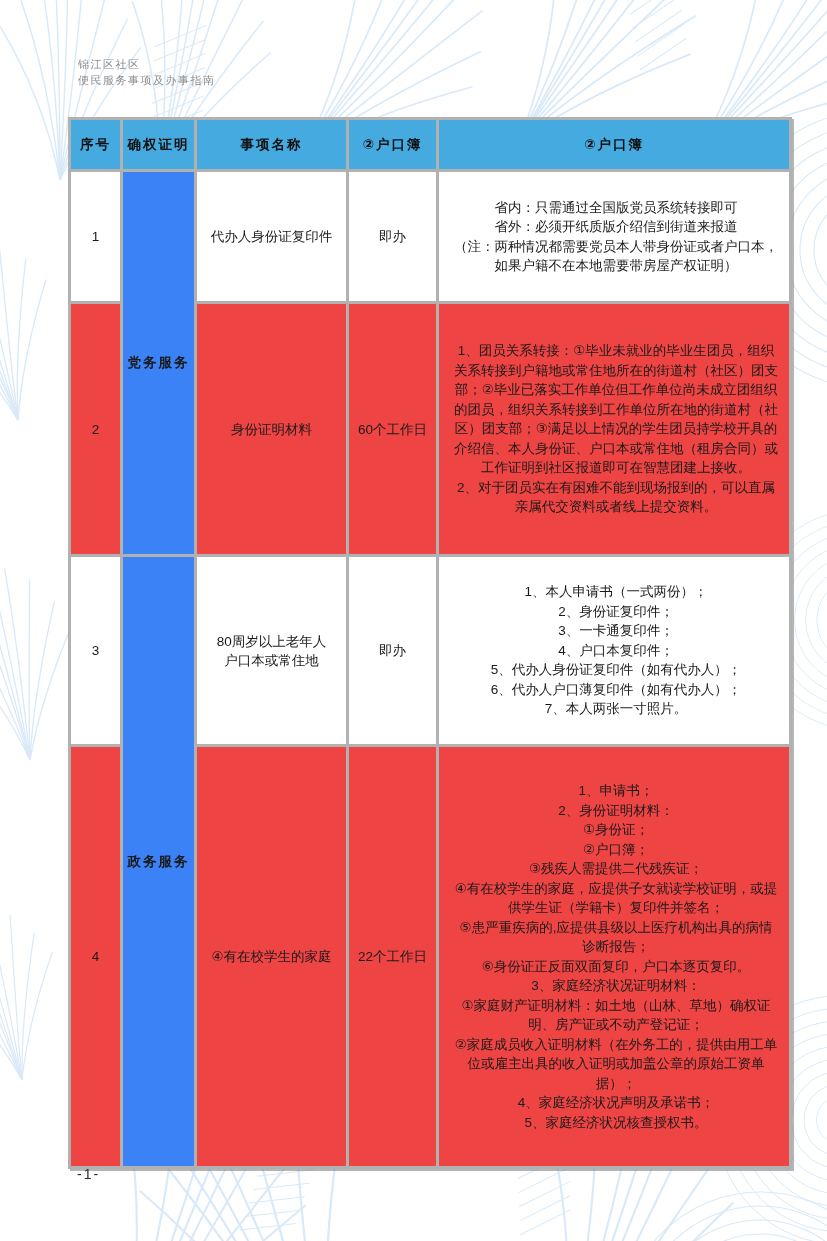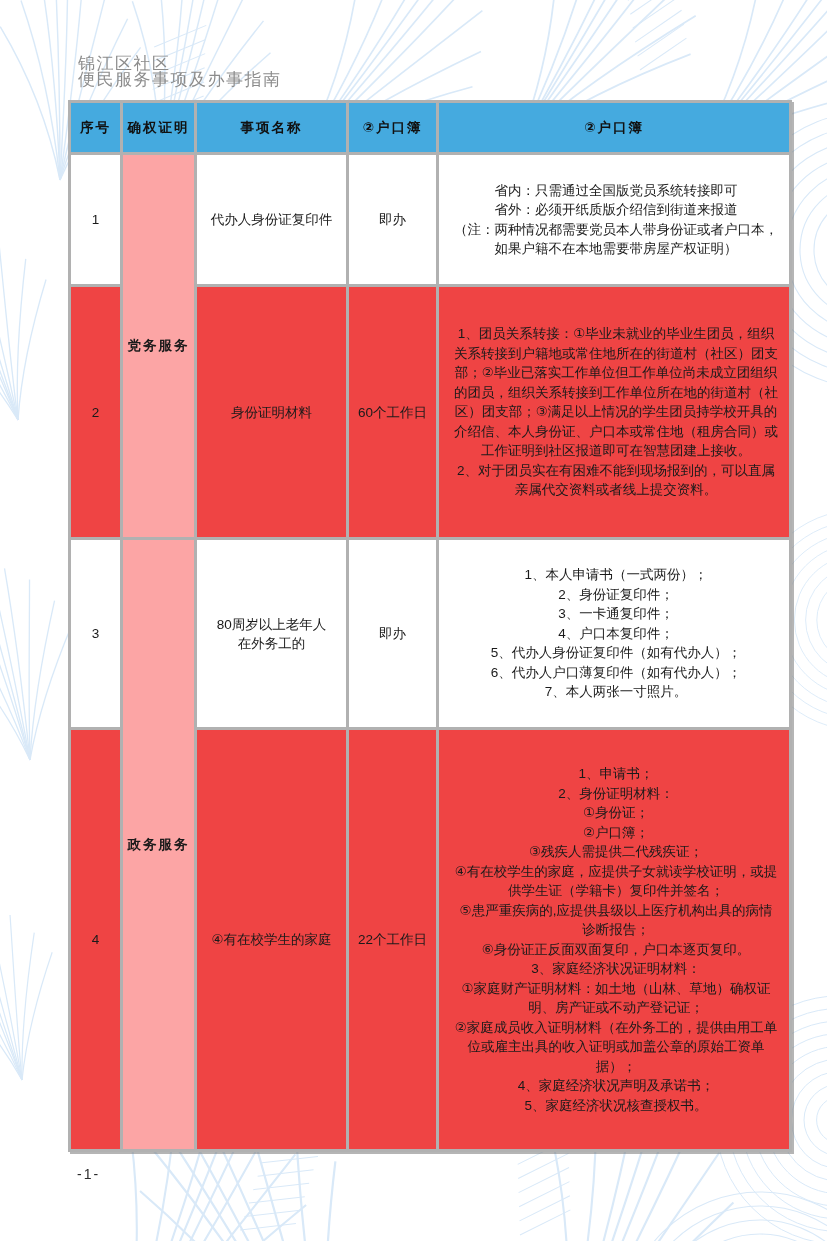--- a/index.html
+++ b/index.html
@@ -10,47 +10,47 @@
     background: #ffffff;
     font-family: "Liberation Sans", "DejaVu Sans", sans-serif;
     color: #1a1a1a;
   }
   #bg-pattern {
     position: absolute; left: 0; top: 0; width: 827px; height: 1241px;
     pointer-events: none;
   }
   .doc-title {
     position: absolute; left: 78px; top: 56px;
-    font-size: 17px; line-height: 16px;
+    font-size: 11px; line-height: 16px;
     color: #8c8c8c; letter-spacing: 1.5px;
     white-space: pre-line;
   }
   table.svc {
-    position: absolute; left: 68px; top: 100px;
+    position: absolute; left: 68px; top: 117px;
     width: 724px;
     border-collapse: collapse;
     table-layout: fixed;
     background: #ffffff;
     box-shadow: 2px 2px 0 rgba(120,120,120,0.55);
   }
   table.svc td, table.svc th {
     border: 3px solid #b1b1b1;
     vertical-align: middle;
     font-size: 13.5px;
   }
   table.svc th {
     background: #45aadf;
     height: 47px;
     font-weight: bold;
     color: #111;
     letter-spacing: 2px;
     text-align: center;
   }
   td.c { text-align: center; white-space: pre-line; line-height: 19px; }
-  td.cat { background: #fca5a5; text-align: center; font-weight: bold; letter-spacing: 2px; }
+  td.cat { background: #3b82f6; text-align: center; font-weight: bold; letter-spacing: 2px; }
   td.mat {
     text-align: center;
     padding: 10px 10px 10px 14px;
     white-space: pre-line;
     line-height: 19.5px;
   }
   tr.r1 { height: 132px; }
   tr.r2 { height: 253px; }
   tr.r3 { height: 190px; }
   tr.r4 { height: 422px; }
@@ -153,21 +153,21 @@
     <td class="c">2</td>
     <td class="c">身份证明材料</td>
     <td class="c">60个工作日</td>
     <td class="mat">1、团员关系转接：①毕业未就业的毕业生团员，组织关系转接到户籍地或常住地所在的街道村（社区）团支部；②毕业已落实工作单位但工作单位尚未成立团组织的团员，组织关系转接到工作单位所在地的街道村（社区）团支部；③满足以上情况的学生团员持学校开具的介绍信、本人身份证、户口本或常住地（租房合同）或工作证明到社区报道即可在智慧团建上接收。
 2、对于团员实在有困难不能到现场报到的，可以直属亲属代交资料或者线上提交资料。</td>
   </tr>
   <tr class="r3">
     <td class="c">3</td>
     <td class="cat" rowspan="2">政务服务</td>
     <td class="c">80周岁以上老年人
-在外务工的</td>
+户口本或常住地</td>
     <td class="c">即办</td>
     <td class="mat">1、本人申请书（一式两份）；
 2、身份证复印件；
 3、一卡通复印件；
 4、户口本复印件；
 5、代办人身份证复印件（如有代办人）；
 6、代办人户口薄复印件（如有代办人）；
 7、本人两张一寸照片。</td>
   </tr>
   <tr class="r4 alt">

